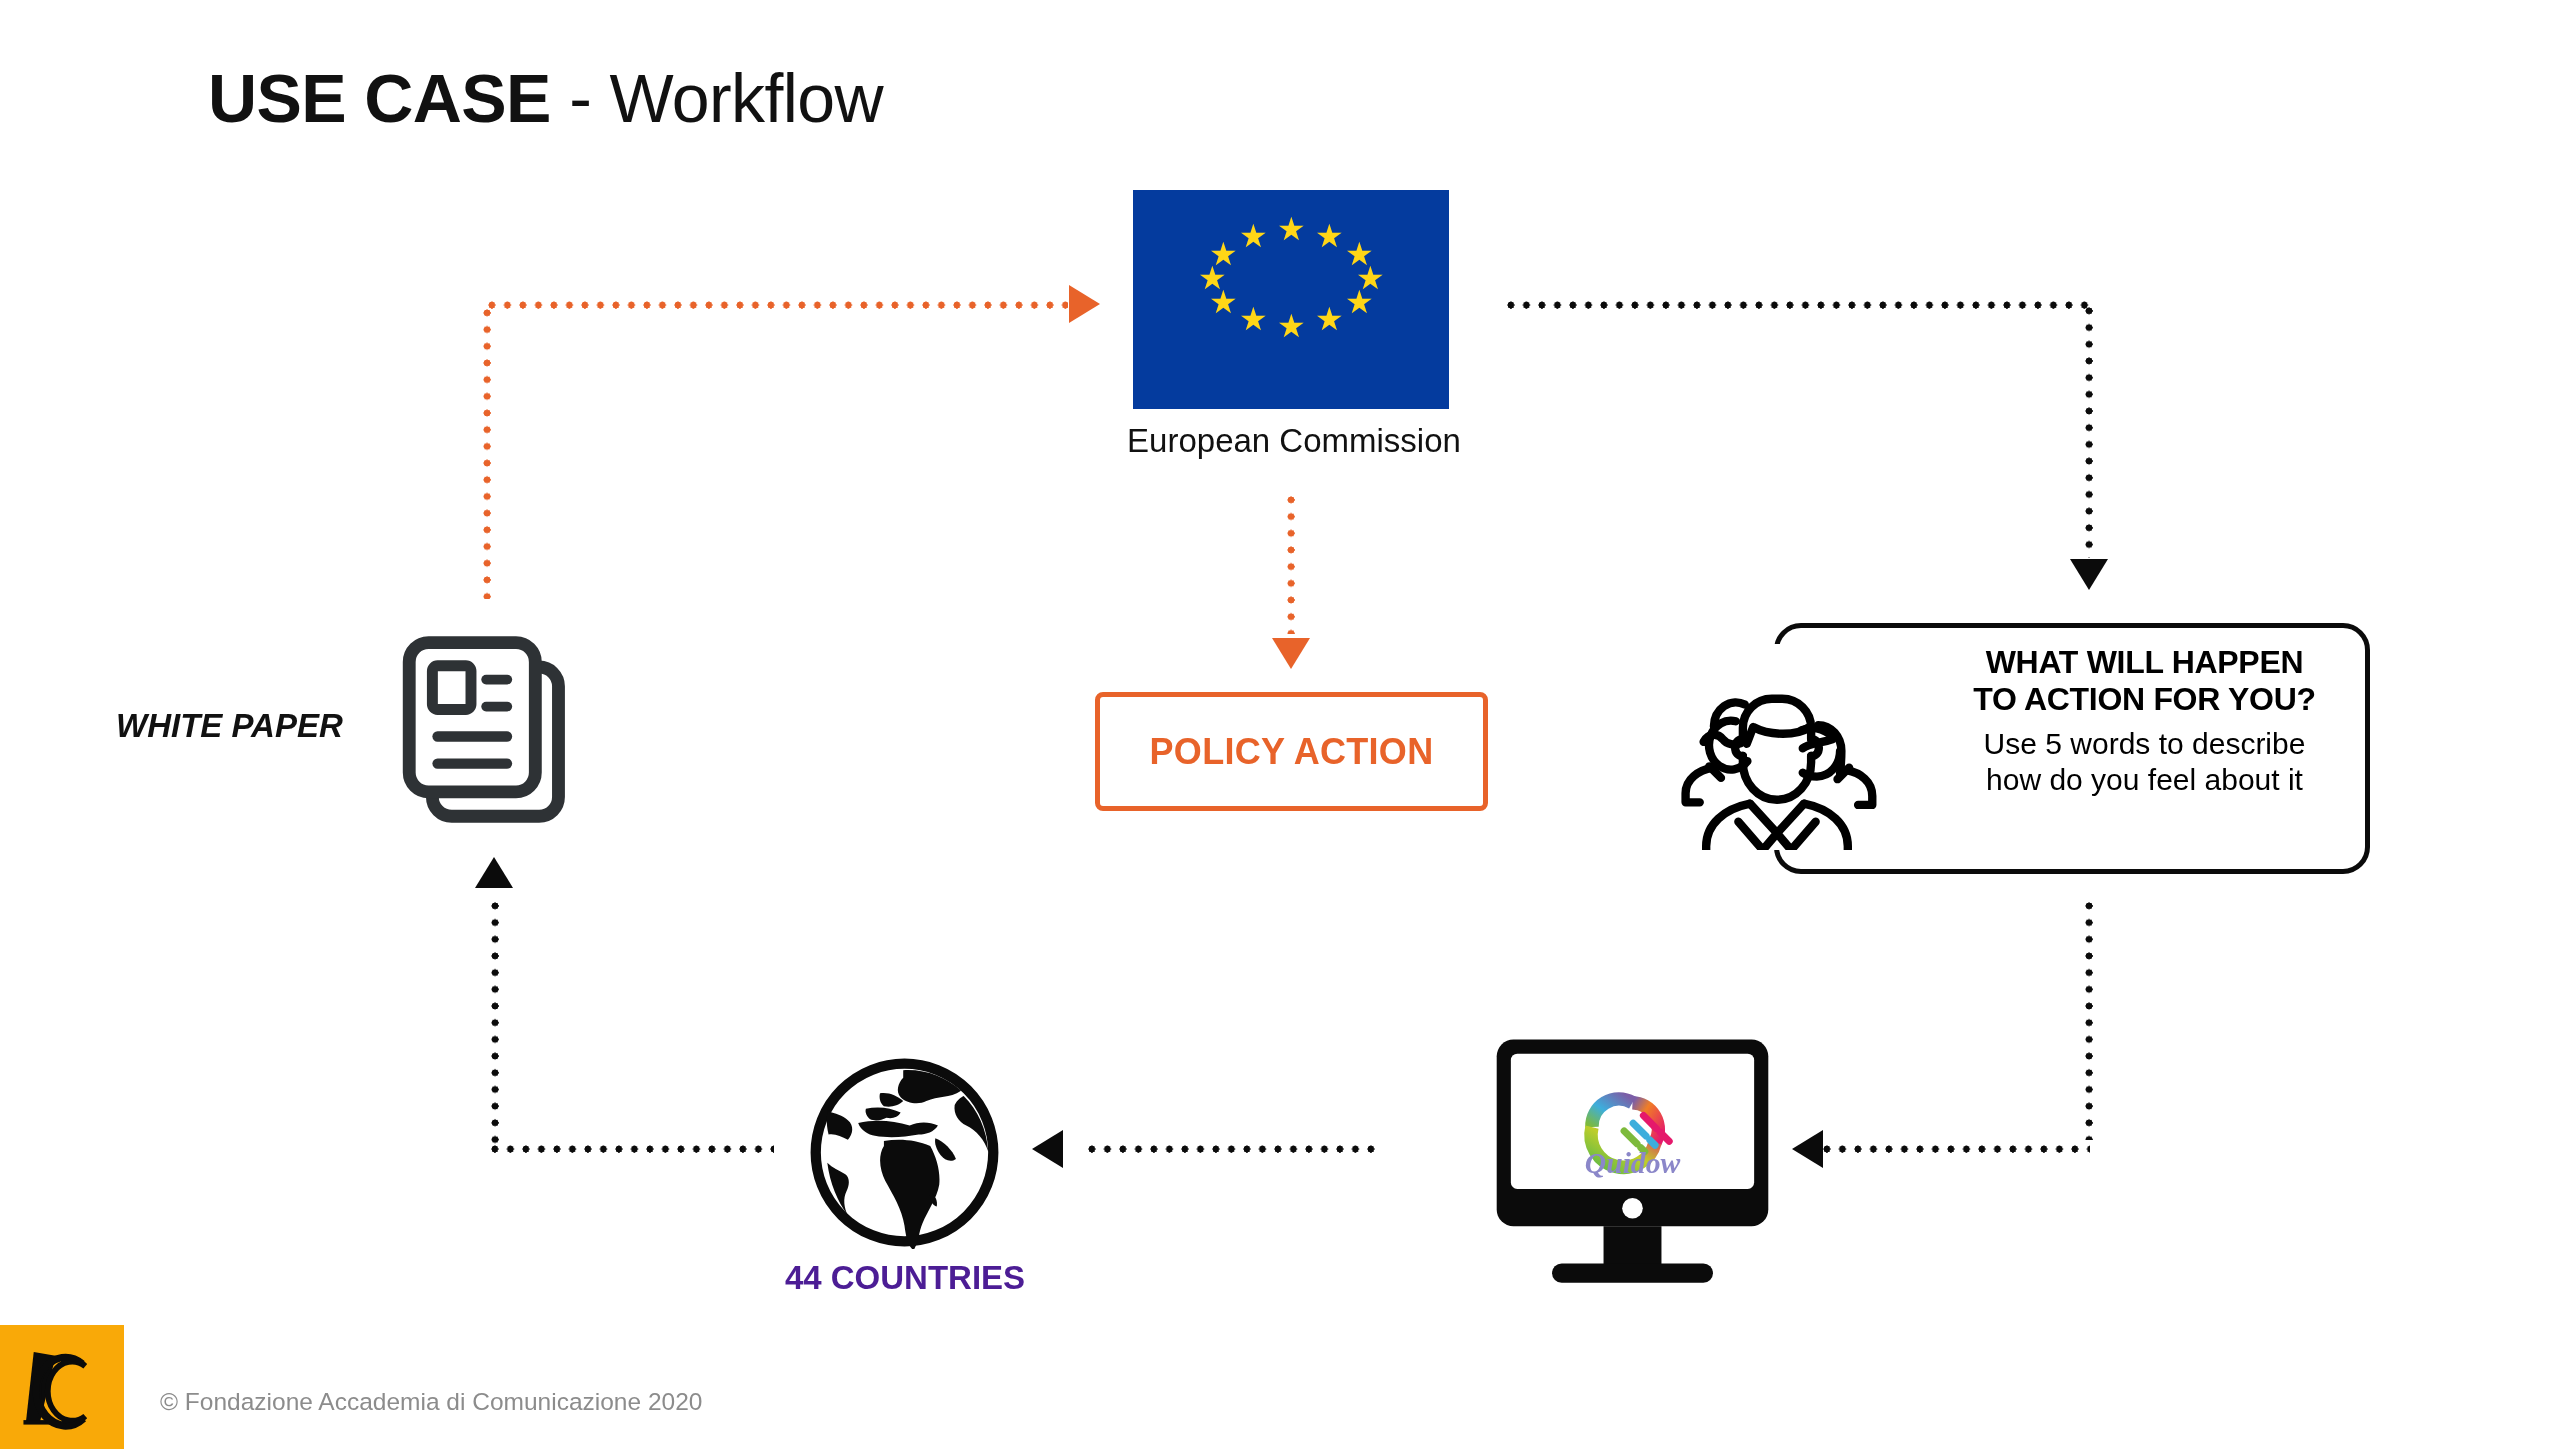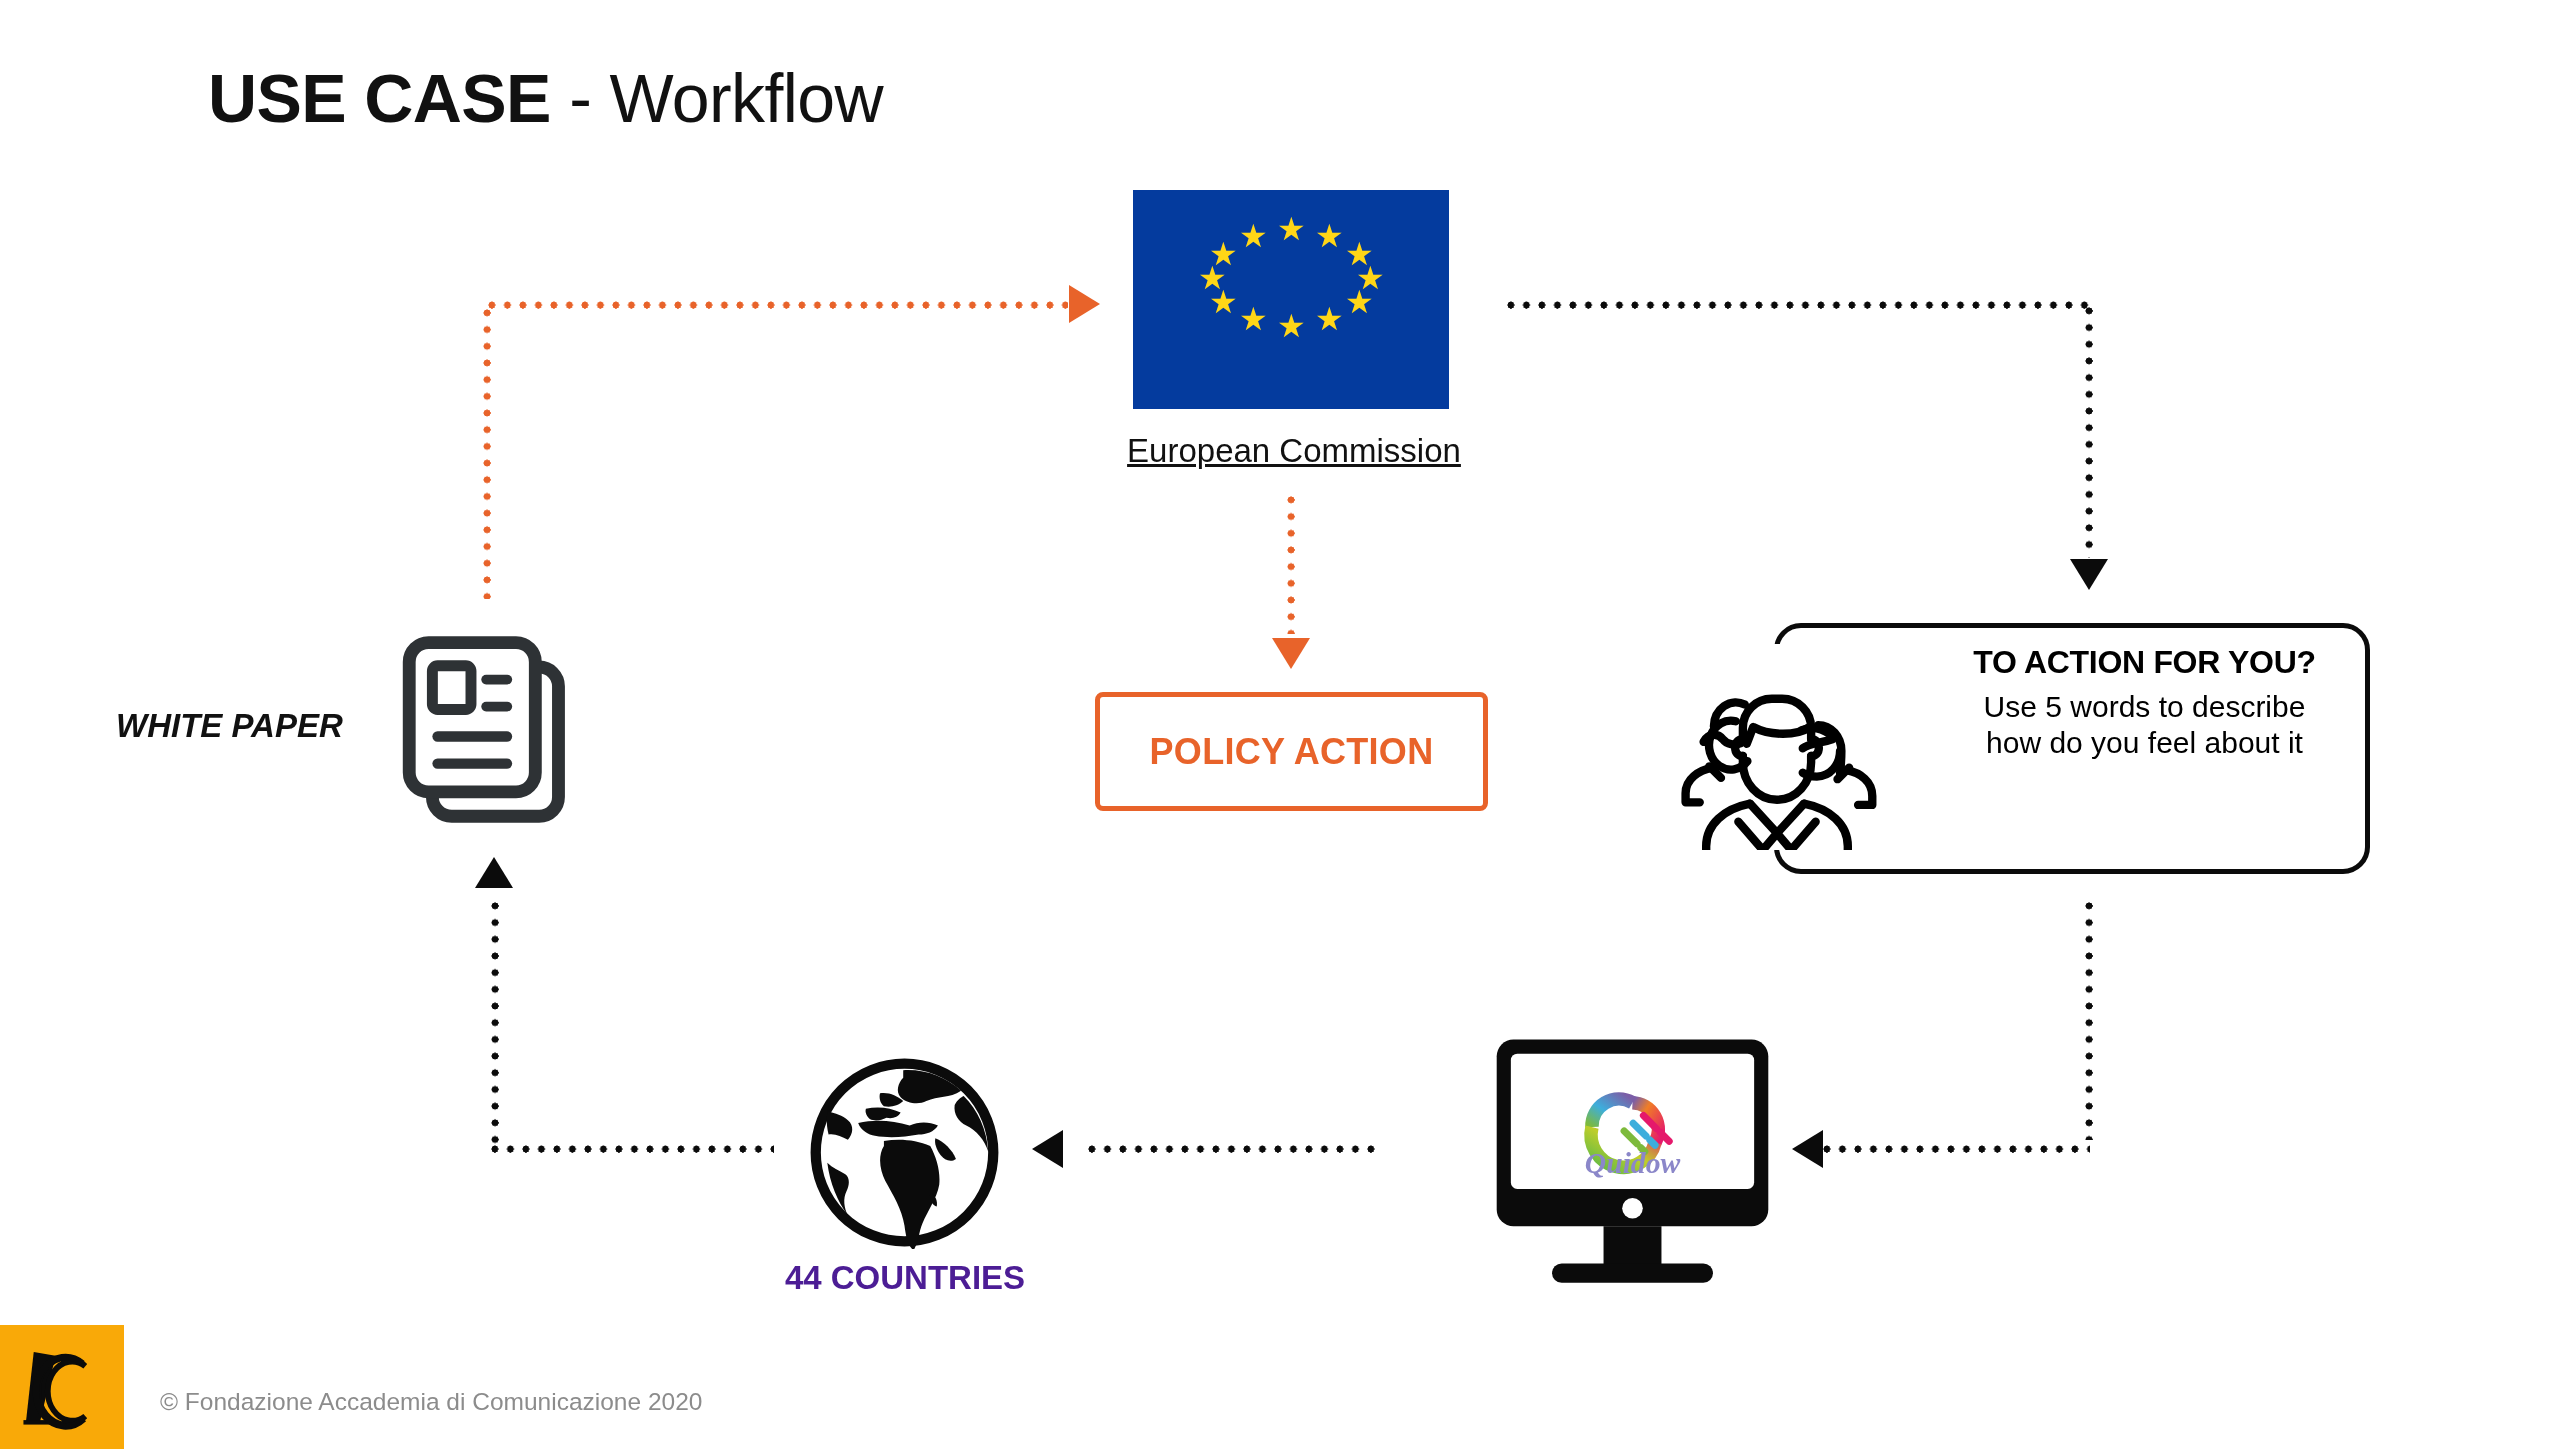--- a/index.html
+++ b/index.html
@@ -27,23 +27,23 @@
     width: 316px; height: 219px;
     background: #043B9E;
   }
   .eu-flag .stars { position: absolute; inset: 0; }
   .eu-flag .star {
     position: absolute; width: 28px; height: 28px;
     color: #FFD617; font-size: 32px; line-height: 28px;
     text-align: center; transform: translate(-50%,-50%);
   }
   .eu-caption {
-    position: absolute; left: 1088px; top: 432px;
+    position: absolute; left: 1088px; top: 422px;
     width: 412px; text-align: center;
-    font-size: 33px; color: #111; white-space: nowrap; text-decoration: underline;
+    font-size: 33px; color: #111; white-space: nowrap;
   }
 
   
   .policy-box {
     position: absolute; left: 1095px; top: 692px;
     width: 393px; height: 119px;
     border: 5.8px solid #E8632A; border-radius: 8px;
     display: flex; align-items: center; justify-content: center;
   }
   .policy-box .label {
@@ -199,20 +199,21 @@
         <path d="M113 155 l10 -26 c26 14 68 14 88 0"></path>
 
         <path d="M118 248 c-40 8 -68 32 -68 66 v24 h220 v-24 c0 -34 -28 -58 -68 -66"></path>
         <path d="M118 248 l42 46 -22 26 -38 -44"></path>
         <path d="M202 248 l-42 46 22 26 38 -44"></path>
       </g>
     </svg>
   </div>
 
   <div class="bubble-text">
+    <div class="q1">WHAT WILL HAPPEN</div>
     <div class="q2">TO ACTION FOR YOU?</div>
     <div class="s1">Use 5 words to describe</div>
     <div class="s2">how do you feel about it</div>
   </div>
 
   <div class="dots-v black" style="left:2085px; top:902px; height:238px;"></div>
   <div class="dots-h black" style="left:1823px; top:1145px; width:267px;"></div>
   <div class="arrow left black" style="left:1792px; top:1130px;"></div>
 
   <div class="monitor">

